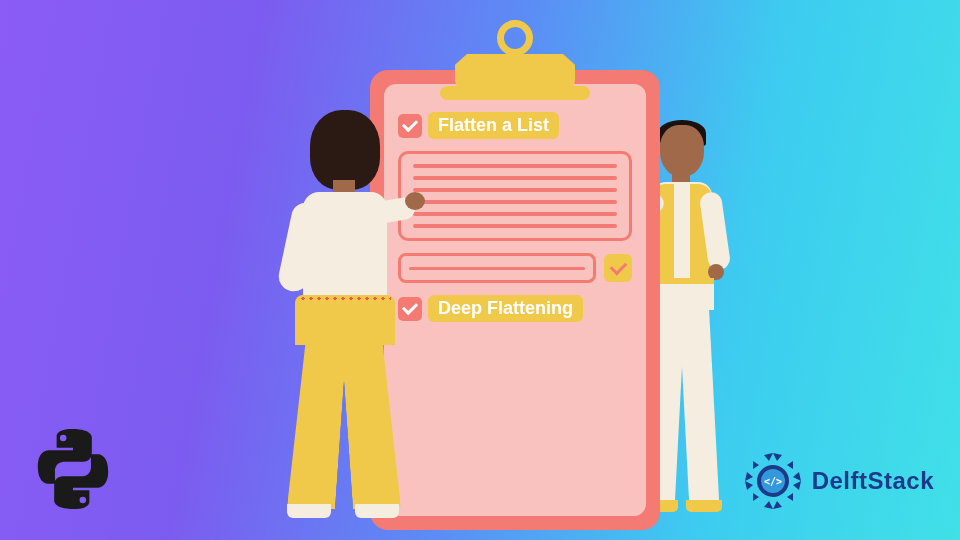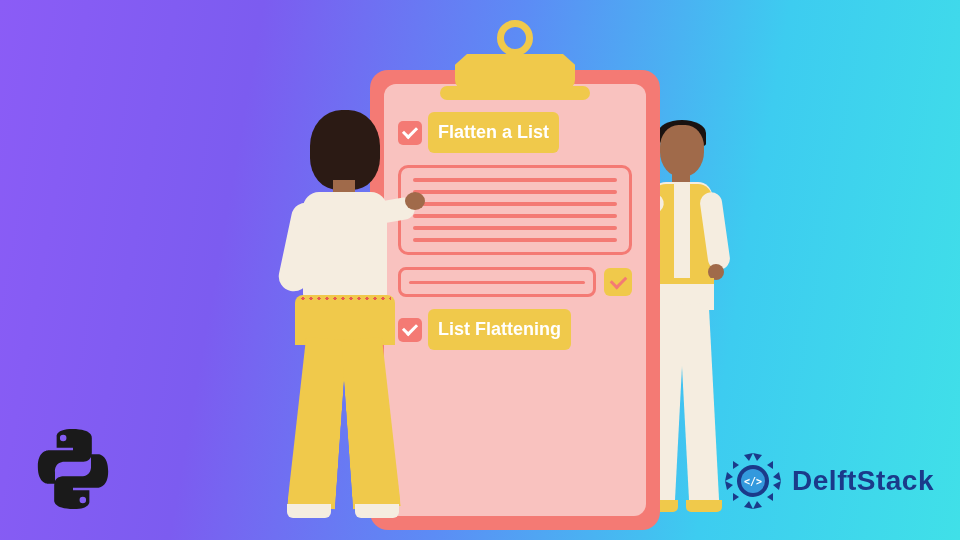--- a/index.html
+++ b/index.html
@@ -98,21 +98,21 @@
     height: 6px;
     border-left: 3px solid #fff;
     border-bottom: 3px solid #fff;
     transform: rotate(-45deg) translate(1px,-1px);
   }
   .label {
     background: #f0c94b;
     color: #fff;
     font-weight: 700;
     font-size: 18px;
-    padding: 10px 10px;
+    padding: 3px 10px;
     border-radius: 6px;
     white-space: nowrap;
   }
   .lines-block {
     border: 3px solid #f47a74;
     border-radius: 10px;
     padding: 10px 12px;
     display: flex;
     flex-direction: column;
     gap: 8px;
@@ -410,21 +410,21 @@
     display: flex;
     align-items: center;
     gap: 8px;
   }
   .delft-mark {
     width: 62px;
     height: 62px;
     position: relative;
   }
   .delft-text {
-    font-size: 28px;
+    font-size: 24px;
     font-weight: 600;
     color: #1b3a8a;
     letter-spacing: 0.5px;
   }
 </style>
 </head>
 <body>
 
 <div class="stage">
 
@@ -481,21 +481,21 @@
           <div class="line"></div>
         </div>
         <div class="mini-row">
           <div class="mini-block">
               <div class="thin"></div>
             </div>
           <div class="mini-check"></div>
         </div>
         <div class="item-row">
           <div class="checkbox"></div>
-          <div class="label">List Flattening</div>
+          <div class="label">Deep Flattening</div>
         </div>
       </div>
     </div>
   </div>
 
   <div class="python-logo">
     <svg width="90" height="90" viewBox="0 0 110 110">
       <g fill="#1a1a1a">
         <path d="M54 6c-20 0-19 9-19 9v14h20v3H26s-14-1-14 20 12 21 12 21h9V58s-1-12 12-12h21s12 1 12-11V17S80 6 54 6zm-11 7a4 4 0 1 1 0 8 4 4 0 0 1 0-8z"></path>
         <path d="M56 104c20 0 19-9 19-9V81H55v-3h29s14 1 14-20-12-21-12-21h-9v15s1 12-12 12H44s-12-1-12 11v18s-2 11 24 11zm11-7a4 4 0 1 1 0-8 4 4 0 0 1 0 8z"></path>

